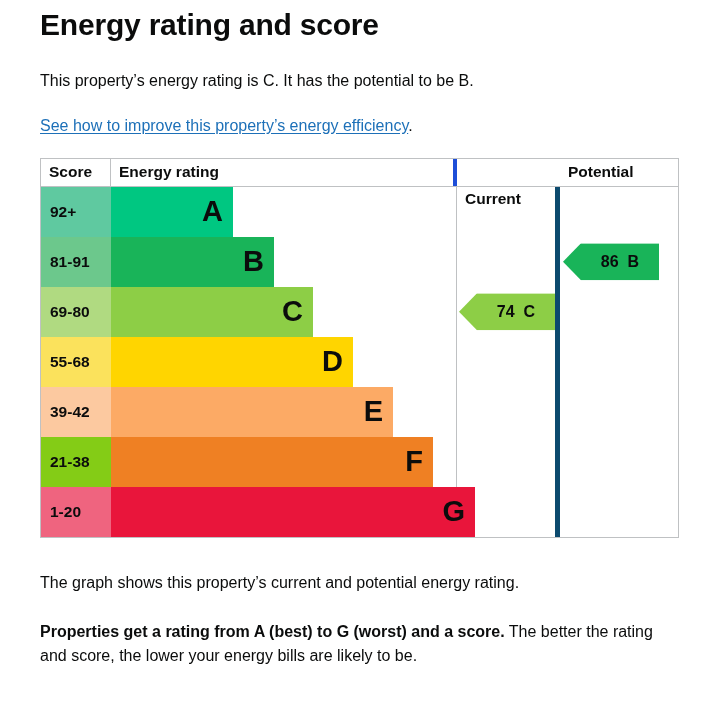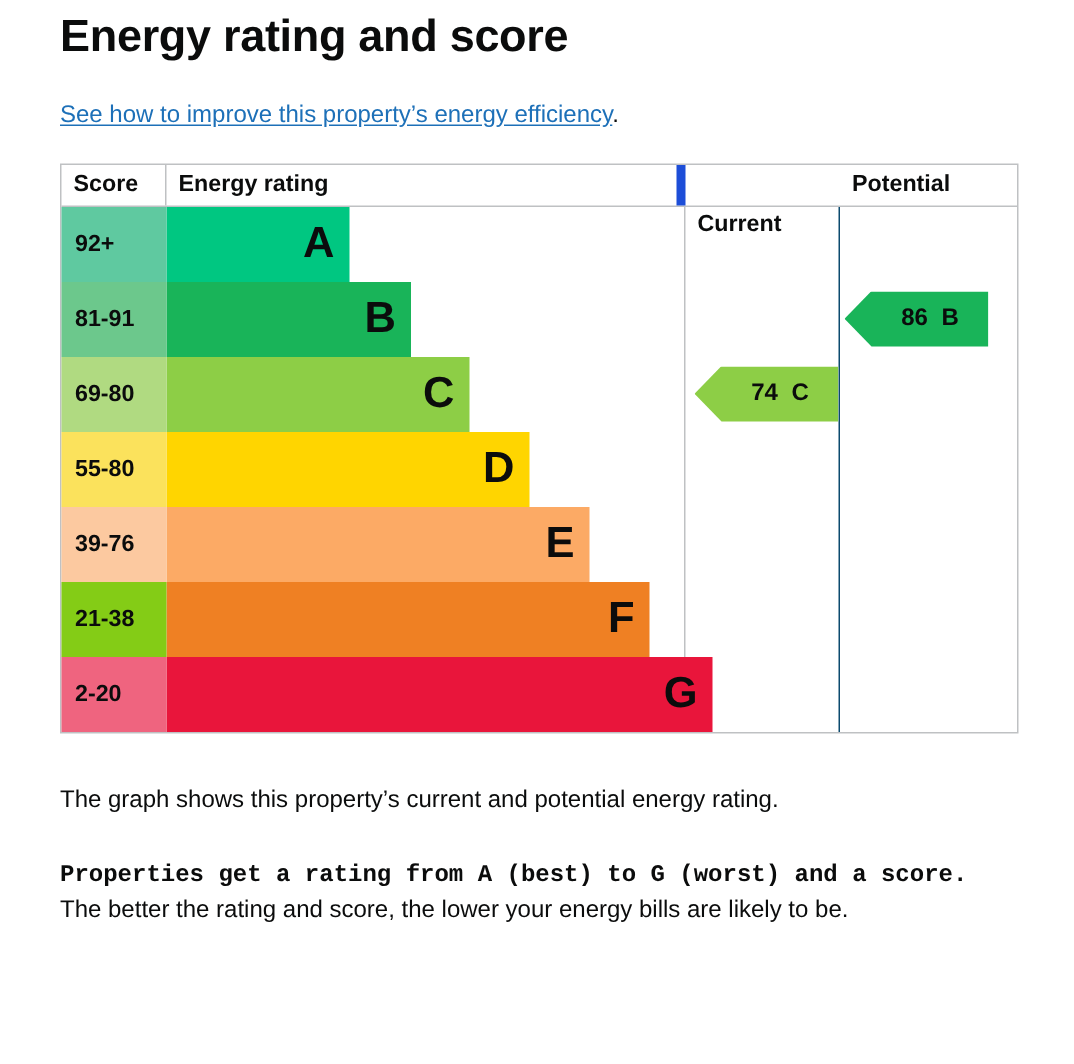--- a/index.html
+++ b/index.html
@@ -55,21 +55,21 @@
   .epc-head .hcell {
     font-size: 15.5px;
     font-weight: 700;
     color: #0b0c0c;
     display: flex;
     align-items: center;
     padding-left: 8px;
     line-height: 1;
   }
   .col-score   { width: 70px;  border-right: 1px solid #bfc1c3; }
-  .col-rating  { width: 346px; border-right: 6px solid #1d4ed8; }
+  .col-rating  { width: 346px; border-right: 4px solid #1d4ed8; }
   .col-current { width: 103px; border-right: 1px solid #bfc1c3; margin-top: 40px; }
   .col-potential { width: 99px; }
 
   .epc-body { position: relative; }
   .band-row {
     display: flex;
     height: 50px;
     position: relative;
   }
   .band-score {
@@ -100,21 +100,21 @@
   }
   .band-letter {
     font-size: 29px;
     font-weight: 700;
     color: #0b0c0c;
     line-height: 1;
   }
   .band-current {
     width: 103px;
     flex: 0 0 103px;
-    border-right: 1px solid #0c4a6e;
+    border-right: 5px solid #0c4a6e;
     position: relative;
   }
   .band-potential {
     width: 99px;
     flex: 0 0 99px;
     position: relative;
   }
 
   
   .marker {
@@ -141,29 +141,30 @@
     line-height: 1.45;
     margin: 33px 0 0 0;
     color: #0b0c0c;
   }
   p.summary {
     font-size: 16px;
     line-height: 1.5;
     margin: 26px 0 0 0;
     color: #0b0c0c;
   }
-  p.summary b { font-weight: 700; font-family: Liberation Mono, monospace; }
+  p.summary b { font-weight: 700; }
 </style>
 </head>
 <body>
 
 <div class="page">
 
   <h1 class="page-title">Energy rating and score</h1>
 
+  <p class="intro">This property’s energy rating is C. It has the potential to be B.</p>
 
   <p class="link-row"><a href="#" class="improve-link">See how to improve this property’s energy efficiency</a><span>.</span></p>
 
   <div class="epc">
 
     <div class="epc-head">
       <div class="hcell col-score">Score</div>
       <div class="hcell col-rating">Energy rating</div>
       <div class="hcell col-current">Current</div>
       <div class="hcell col-potential">Potential</div>
@@ -204,51 +205,51 @@
           </div>
           <div class="band-current">
             <div class="marker marker-current" style="background: rgb(141, 206, 70);">
               <span class="m-score">74</span>
               <span class="m-band">C</span>
             </div>
           </div>
           <div class="band-potential"></div>
         </div>
         <div class="band-row">
-          <div class="band-score" style="background: rgb(251, 226, 92);">55-80</div>
+          <div class="band-score" style="background: rgb(251, 226, 92);">55-68</div>
           <div class="band-rating">
             <div class="band-bar" style="width: 242px; background: rgb(255, 213, 0);">
               <span class="band-letter">D</span>
             </div>
           </div>
           <div class="band-current"></div>
           <div class="band-potential"></div>
         </div>
         <div class="band-row">
-          <div class="band-score" style="background: rgb(252, 201, 160);">39-76</div>
+          <div class="band-score" style="background: rgb(252, 201, 160);">39-42</div>
           <div class="band-rating">
             <div class="band-bar" style="width: 282px; background: rgb(252, 170, 101);">
               <span class="band-letter">E</span>
             </div>
           </div>
           <div class="band-current"></div>
           <div class="band-potential"></div>
         </div>
         <div class="band-row">
           <div class="band-score" style="background: #84cc16;">21-38</div>
           <div class="band-rating">
             <div class="band-bar" style="width: 322px; background: rgb(239, 128, 35);">
               <span class="band-letter">F</span>
             </div>
           </div>
           <div class="band-current"></div>
           <div class="band-potential"></div>
         </div>
         <div class="band-row">
-          <div class="band-score" style="background: rgb(239, 100, 127);">2-20</div>
+          <div class="band-score" style="background: rgb(239, 100, 127);">1-20</div>
           <div class="band-rating">
             <div class="band-bar" style="width: 364px; background: rgb(233, 21, 59);">
               <span class="band-letter">G</span>
             </div>
           </div>
           <div class="band-current"></div>
           <div class="band-potential"></div>
         </div>
       </div>
 

